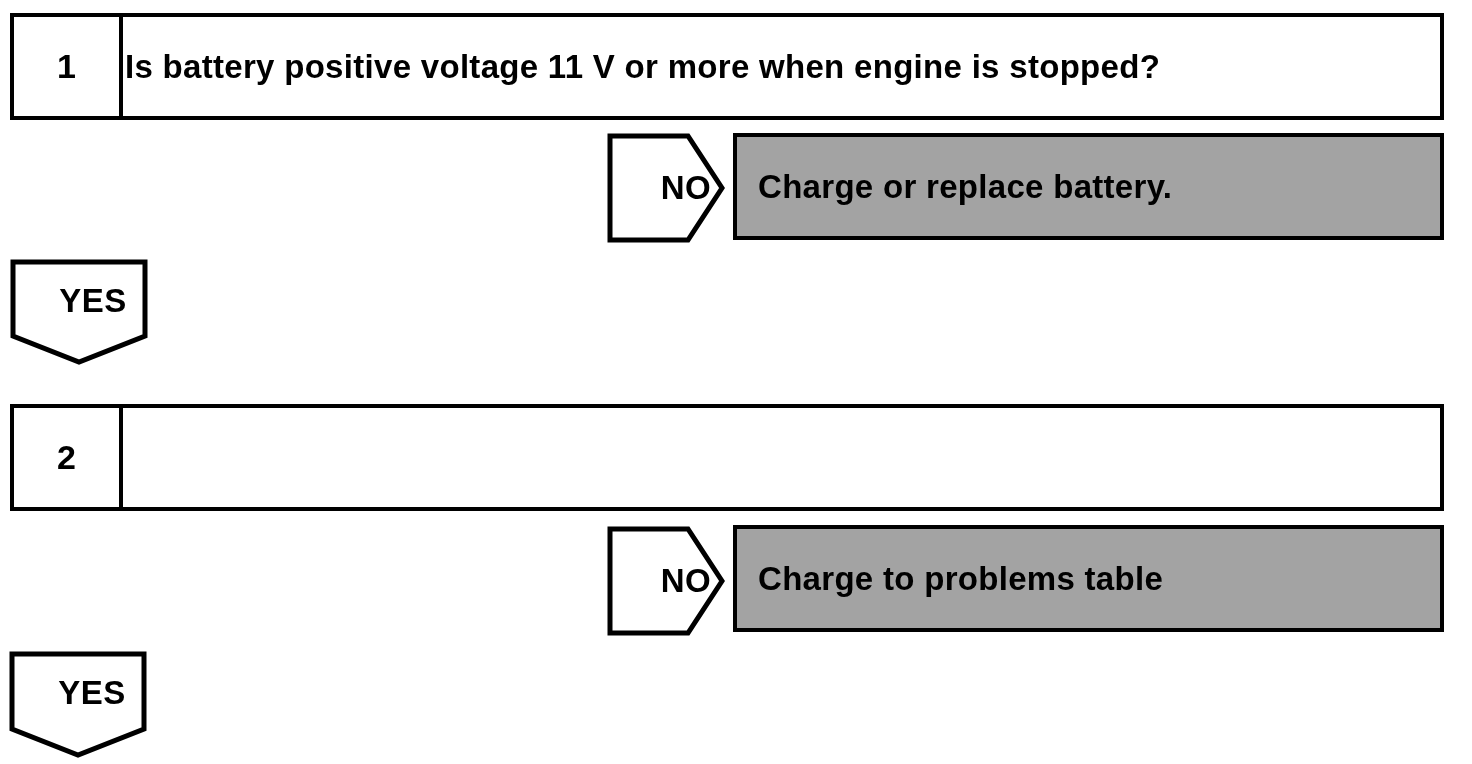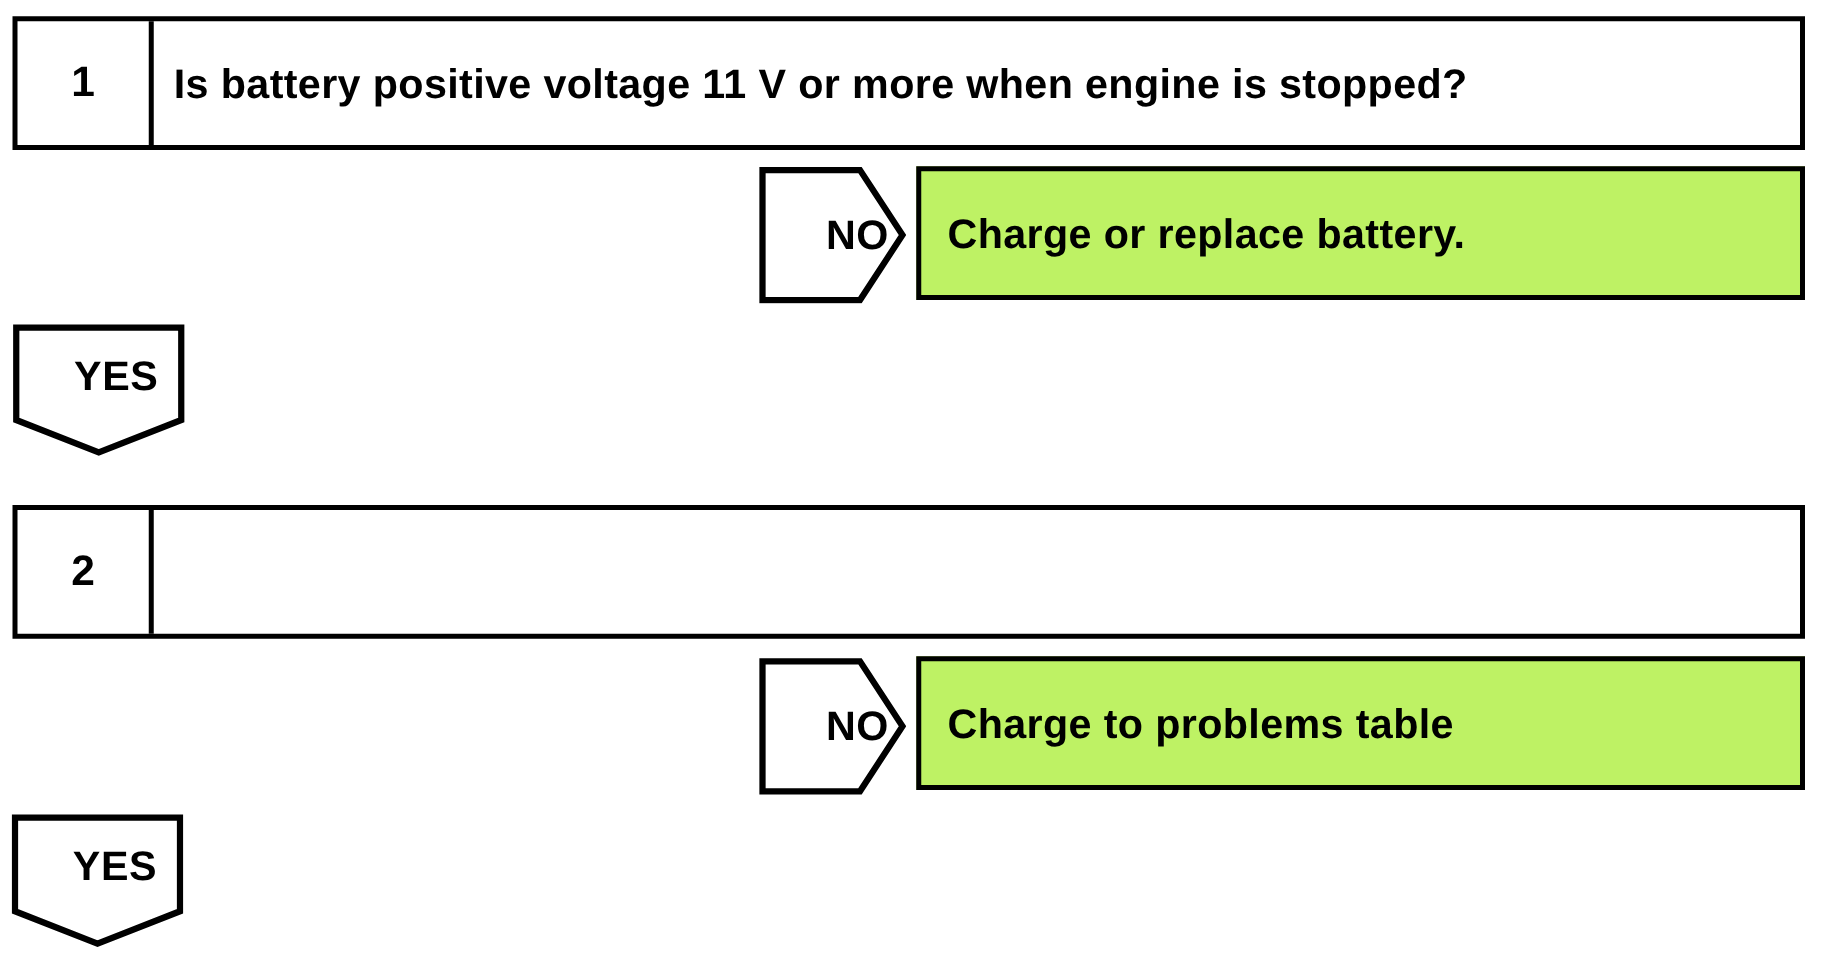--- a/index.html
+++ b/index.html
@@ -29,32 +29,32 @@
     border-right: 4px solid #000000;
     display: flex;
     align-items: center;
     justify-content: center;
     font-size: 34px;
   }
   .qtext {
     flex: 1;
     display: flex;
     align-items: center;
-    padding-left: 16px;
+    padding-left: 2px;
     font-size: 33px;
     letter-spacing: 0.3px;
     white-space: nowrap;
   }
   .rbox {
     position: absolute;
     left: 733px;
     width: 711px;
     height: 107px;
     border: 4px solid #000000;
-    background: #bef264;
+    background: #a3a3a3;
     display: flex;
     align-items: center;
     padding-left: 21px;
     font-size: 33px;
     letter-spacing: 0.3px;
     white-space: nowrap;
   }
   .tag { position: absolute; }
   .tag svg { display: block; }
   .tag-label {

